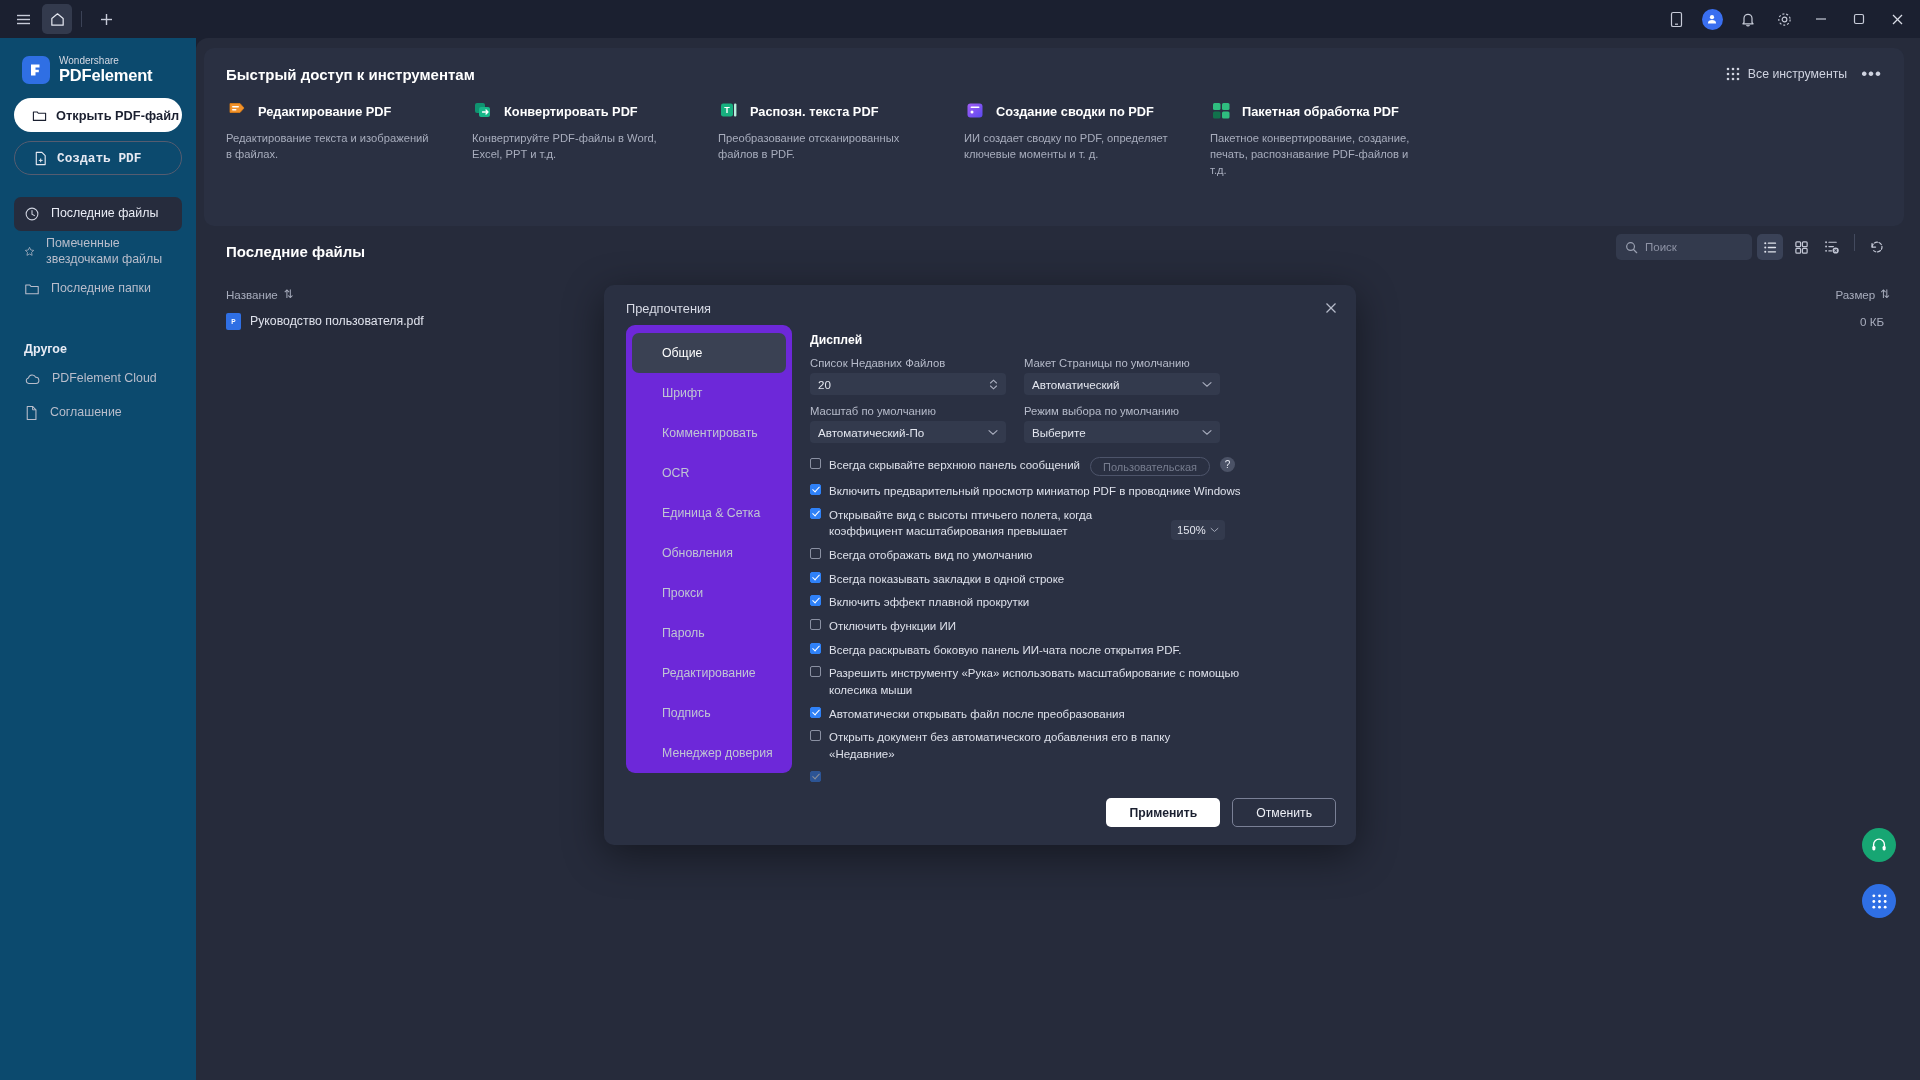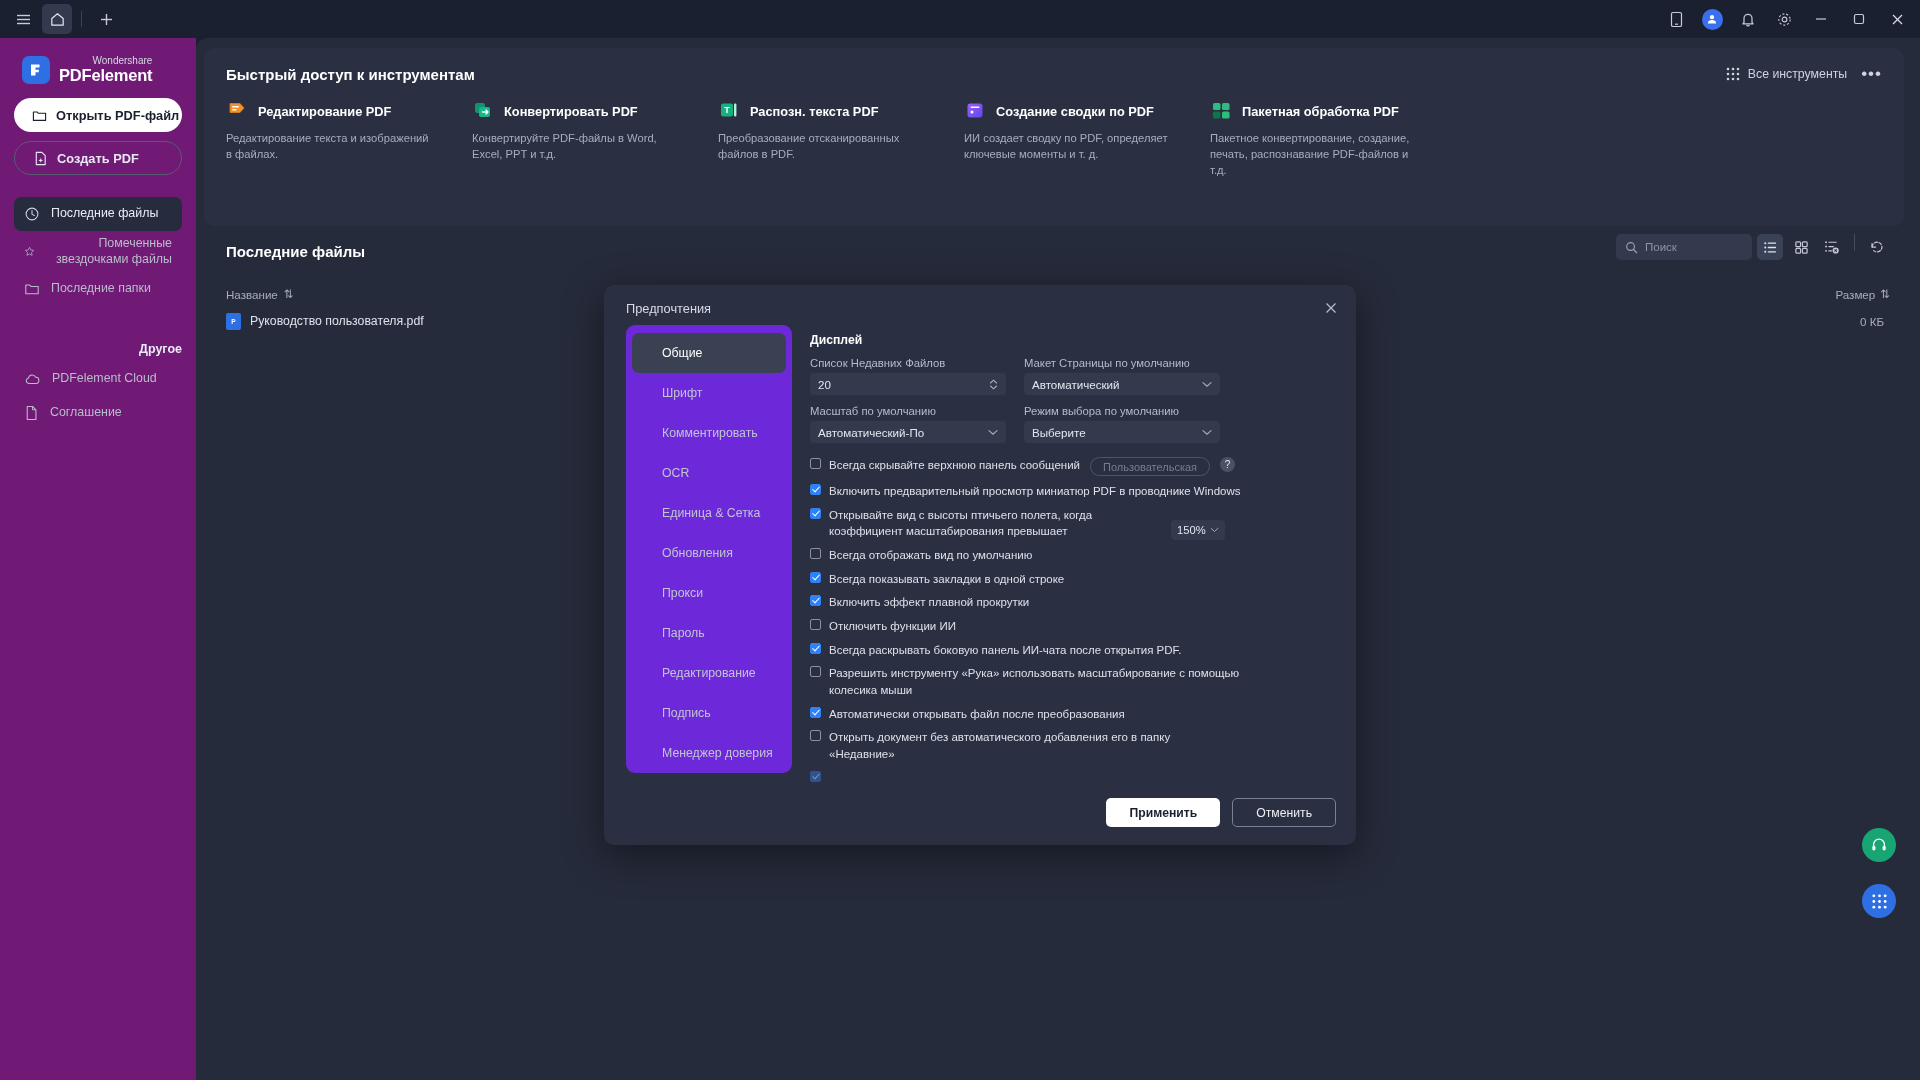--- a/index.html
+++ b/index.html
@@ -31,40 +31,39 @@
   .tb-ico { width: 32px; height: 30px; display:flex; align-items:center; justify-content:center; color:#c7cbd8; }
   .avatar {
     width: 21px; height: 21px; border-radius: 50%;
     background: #3a6ff0; display:flex; align-items:center; justify-content:center;
   }
   .win-btn { width: 34px; height: 30px; display:flex; align-items:center; justify-content:center; color:#c7cbd8; }
 
   
   .sidebar {
     position: absolute; top: 38px; left: 0; width: 196px; height: 1042px;
-    background: #701a75;
+    background: #0c4a6e;
     padding: 0 14px;
-    text-align: right;
   }
   .brand { display: flex; align-items: center; gap: 9px; margin-top: 18px; margin-left: 8px; }
   .brand-logo {
     width: 28px; height: 28px; border-radius: 7px; background: #2f6fe4;
     display: flex; align-items: center; justify-content: center;
   }
   .brand-txt { line-height: 1.05; }
   .brand-top { font-size: 10px; color: #d6d9e3; }
   .brand-bot { font-size: 16.5px; font-weight: bold; color: #ffffff; letter-spacing: -0.2px; }
 
   .btn-primary, .btn-outline {
     display: flex; align-items: center; gap: 9px;
     height: 34px; border-radius: 17px; margin-top: 14px;
     padding-left: 18px; font-size: 12.8px; cursor: pointer;
   }
   .btn-primary { background: #ffffff; color: #1b2030; font-weight: 600; }
-  .btn-outline { background: transparent; border: 1px solid #555c70; color: #e6e9f2; font-weight: 600; margin-top: 9px; }
+  .btn-outline { background: transparent; border: 1px solid #555c70; color: #e6e9f2; font-weight: 600; margin-top: 9px; font-family: Liberation Mono, monospace; }
 
   .nav-group { margin-top: 22px; }
   .nav-item {
     display: flex; align-items: center; gap: 11px;
     min-height: 34px; border-radius: 7px; padding: 5px 10px;
     font-size: 12.4px; color: #b9bdcb; cursor: pointer;
   }
   .nav-item.active { background: #262c3d; color: #e9ecf5; }
   .nav-item .lbl { line-height: 1.25; }
   .nav-heading { font-size: 12.5px; color: #e9ecf5; font-weight: bold; margin: 36px 0 6px 10px; }

